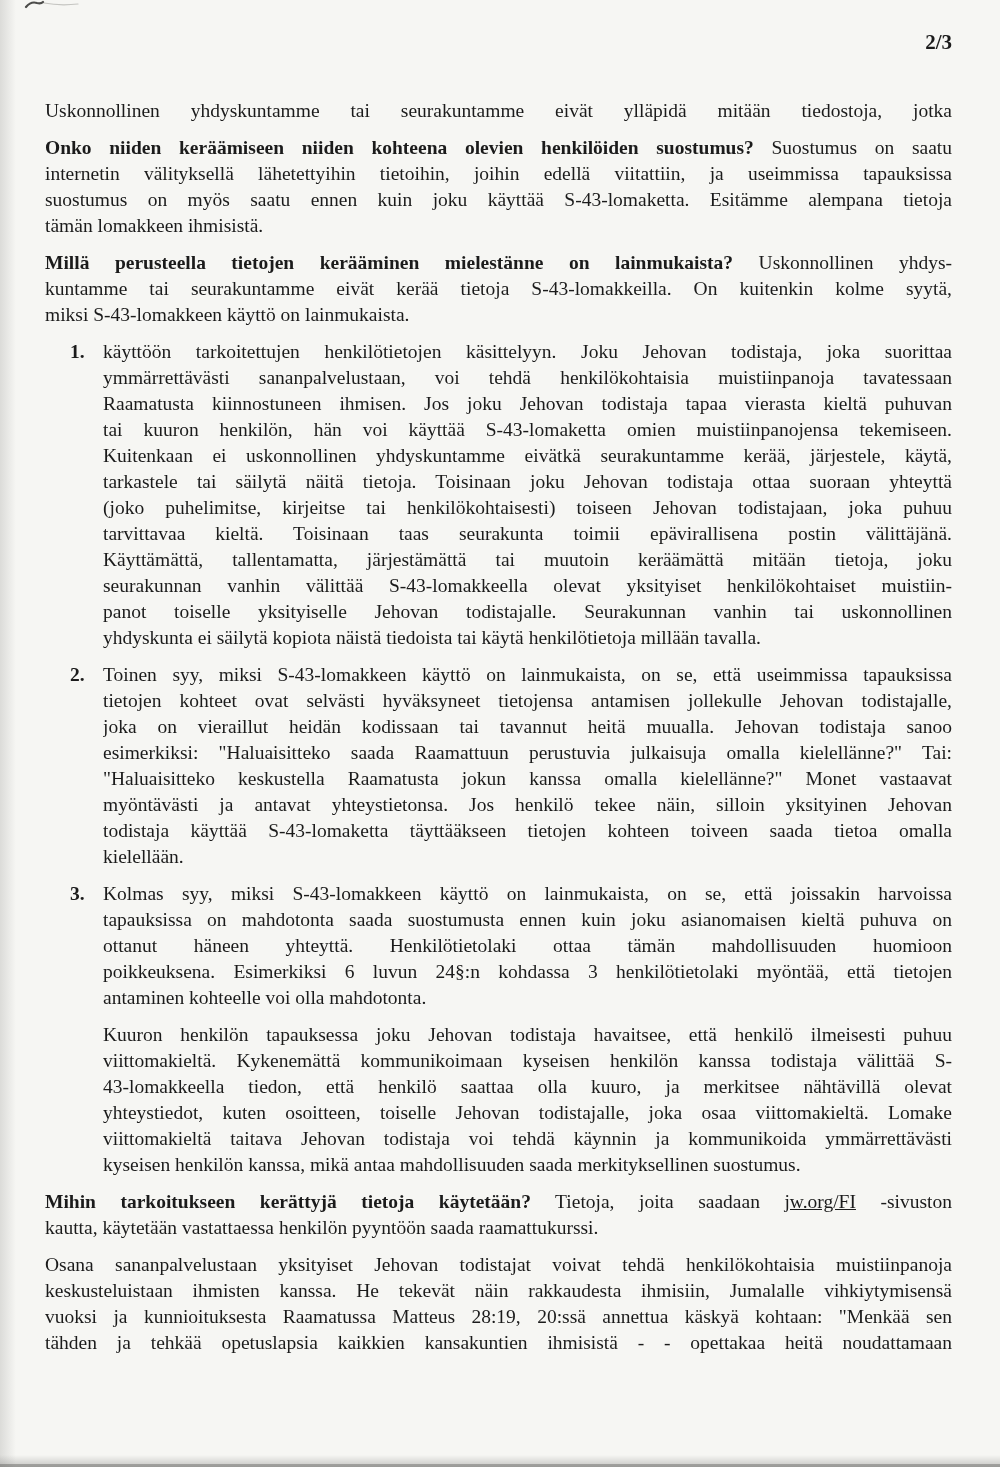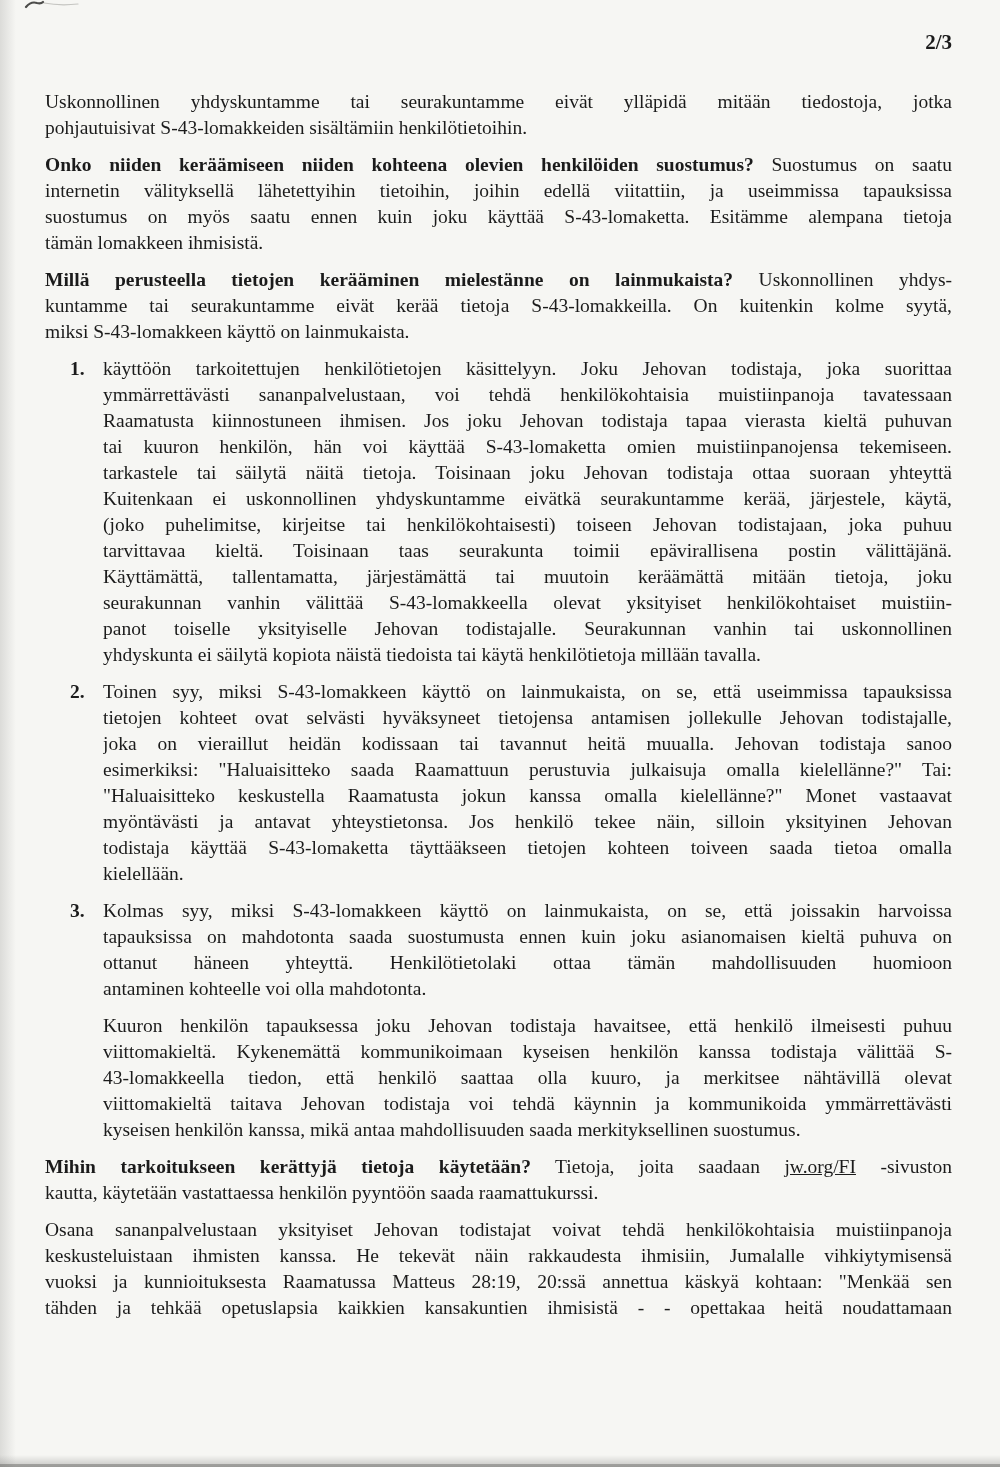--- a/index.html
+++ b/index.html
@@ -29,21 +29,21 @@
   .pen-mark { position: absolute; left: 0; top: 0; }
   .page-number {
     position: absolute; top: 30px; right: 48px;
     font-weight: bold; font-size: 21px; text-align: right;
   }
   .content {
     position: absolute; left: 45px; top: 82px; width: 907px;
     font-size: 19.5px;
   }
   .block { margin-top: 11px; }
-  .block:first-child { margin-top: 7px; }
+  .block:first-child { margin-top: 16px; }
   .line {
     line-height: 26px; height: 26px; overflow: hidden;
     text-align: justify; text-align-last: justify;
   }
   .line.last { text-align-last: left; }
   .list-item { display: flex; }
   .num { font-weight: bold; width: 33px; margin-left: 25px; flex: none; line-height: 26px; }
   .item-body { flex: 1; min-width: 0; }
   .indented { margin-left: 58px; }
   .bold { font-weight: bold; }
@@ -55,42 +55,41 @@
 <div class="page">
   <div class="edge-left"></div>
   <svg class="pen-mark" width="120" height="20" viewBox="0 0 120 20">
     <path d="M 26,7 Q 31,1 37,3 Q 41,4 43,2" fill="none" stroke="#2e2e2c" stroke-width="2.2" stroke-linecap="round" opacity="0.85"></path>
     <path d="M 44,3 Q 60,6 78,4" fill="none" stroke="#8a8a86" stroke-width="1.2" stroke-linecap="round" opacity="0.45"></path>
   </svg>
   <div class="page-number">2/3</div>
   <div class="content">
       <div class="block paragraph">
         <div class="line"><span>Uskonnollinen yhdyskuntamme tai seurakuntamme eivät ylläpidä mitään tiedostoja, jotka</span></div>
-        <div class="line last"><span>pohjautuisivat S-43-lomakkeiden sisältämiin henkilötietoihin.</span></div>
       </div>
       <div class="block paragraph">
         <div class="line"><span class="bold">Onko niiden keräämiseen niiden kohteena olevien henkilöiden suostumus?</span><span> Suostumus on saatu</span></div>
         <div class="line"><span>internetin välityksellä lähetettyihin tietoihin, joihin edellä viitattiin, ja useimmissa tapauksissa</span></div>
         <div class="line"><span>suostumus on myös saatu ennen kuin joku käyttää S-43-lomaketta. Esitämme alempana tietoja</span></div>
         <div class="line last"><span>tämän lomakkeen ihmisistä.</span></div>
       </div>
       <div class="block paragraph">
         <div class="line"><span class="bold">Millä perusteella tietojen kerääminen mielestänne on lainmukaista?</span><span> Uskonnollinen yhdys-</span></div>
         <div class="line"><span>kuntamme tai seurakuntamme eivät kerää tietoja S-43-lomakkeilla. On kuitenkin kolme syytä,</span></div>
         <div class="line last"><span>miksi S-43-lomakkeen käyttö on lainmukaista.</span></div>
       </div>
       <div class="block list-item">
         <span class="num">1.</span>
         <div class="item-body">
           <div class="line"><span>käyttöön tarkoitettujen henkilötietojen käsittelyyn. Joku Jehovan todistaja, joka suorittaa</span></div>
           <div class="line"><span>ymmärrettävästi sananpalvelustaan, voi tehdä henkilökohtaisia muistiinpanoja tavatessaan</span></div>
           <div class="line"><span>Raamatusta kiinnostuneen ihmisen. Jos joku Jehovan todistaja tapaa vierasta kieltä puhuvan</span></div>
           <div class="line"><span>tai kuuron henkilön, hän voi käyttää S-43-lomaketta omien muistiinpanojensa tekemiseen.</span></div>
+          <div class="line"><span>Kuitenkaan ei uskonnollinen yhdyskuntamme eivätkä seurakuntamme kerää, järjestele, käytä,</span></div>
           <div class="line"><span>tarkastele tai säilytä näitä tietoja. Toisinaan joku Jehovan todistaja ottaa suoraan yhteyttä</span></div>
-          <div class="line"><span>Kuitenkaan ei uskonnollinen yhdyskuntamme eivätkä seurakuntamme kerää, järjestele, käytä,</span></div>
           <div class="line"><span>(joko puhelimitse, kirjeitse tai henkilökohtaisesti) toiseen Jehovan todistajaan, joka puhuu</span></div>
           <div class="line"><span>tarvittavaa kieltä. Toisinaan taas seurakunta toimii epävirallisena postin välittäjänä.</span></div>
           <div class="line"><span>Käyttämättä, tallentamatta, järjestämättä tai muutoin keräämättä mitään tietoja, joku</span></div>
           <div class="line"><span>seurakunnan vanhin välittää S-43-lomakkeella olevat yksityiset henkilökohtaiset muistiin-</span></div>
           <div class="line"><span>panot toiselle yksityiselle Jehovan todistajalle. Seurakunnan vanhin tai uskonnollinen</span></div>
           <div class="line last"><span>yhdyskunta ei säilytä kopiota näistä tiedoista tai käytä henkilötietoja millään tavalla.</span></div>
         </div>
       </div>
       <div class="block list-item">
         <span class="num">2.</span>
@@ -104,27 +103,29 @@
           <div class="line"><span>todistaja käyttää S-43-lomaketta täyttääkseen tietojen kohteen toiveen saada tietoa omalla</span></div>
           <div class="line last"><span>kielellään.</span></div>
         </div>
       </div>
       <div class="block list-item">
         <span class="num">3.</span>
         <div class="item-body">
           <div class="line"><span>Kolmas syy, miksi S-43-lomakkeen käyttö on lainmukaista, on se, että joissakin harvoissa</span></div>
           <div class="line"><span>tapauksissa on mahdotonta saada suostumusta ennen kuin joku asianomaisen kieltä puhuva on</span></div>
           <div class="line"><span>ottanut häneen yhteyttä. Henkilötietolaki ottaa tämän mahdollisuuden huomioon</span></div>
+          <div class="line"><span>poikkeuksena. Esimerkiksi 6 luvun 24§:n kohdassa 3 henkilötietolaki myöntää, että tietojen</span></div>
           <div class="line last"><span>antaminen kohteelle voi olla mahdotonta.</span></div>
         </div>
       </div>
       <div class="block indented">
         <div class="line"><span>Kuuron henkilön tapauksessa joku Jehovan todistaja havaitsee, että henkilö ilmeisesti puhuu</span></div>
         <div class="line"><span>viittomakieltä. Kykenemättä kommunikoimaan kyseisen henkilön kanssa todistaja välittää S-</span></div>
         <div class="line"><span>43-lomakkeella tiedon, että henkilö saattaa olla kuuro, ja merkitsee nähtävillä olevat</span></div>
+        <div class="line"><span>yhteystiedot, kuten osoitteen, toiselle Jehovan todistajalle, joka osaa viittomakieltä. Lomake</span></div>
         <div class="line"><span>viittomakieltä taitava Jehovan todistaja voi tehdä käynnin ja kommunikoida ymmärrettävästi</span></div>
         <div class="line last"><span>kyseisen henkilön kanssa, mikä antaa mahdollisuuden saada merkityksellinen suostumus.</span></div>
       </div>
       <div class="block paragraph">
         <div class="line"><span class="bold">Mihin tarkoitukseen kerättyjä tietoja käytetään?</span><span> Tietoja, joita saadaan </span><span class="underline">jw.org/FI</span><span> -sivuston</span></div>
         <div class="line last"><span>kautta, käytetään vastattaessa henkilön pyyntöön saada raamattukurssi.</span></div>
       </div>
       <div class="block paragraph">
         <div class="line"><span>Osana sananpalvelustaan yksityiset Jehovan todistajat voivat tehdä henkilökohtaisia muistiinpanoja</span></div>
         <div class="line"><span>keskusteluistaan ihmisten kanssa. He tekevät näin rakkaudesta ihmisiin, Jumalalle vihkiytymisensä</span></div>

